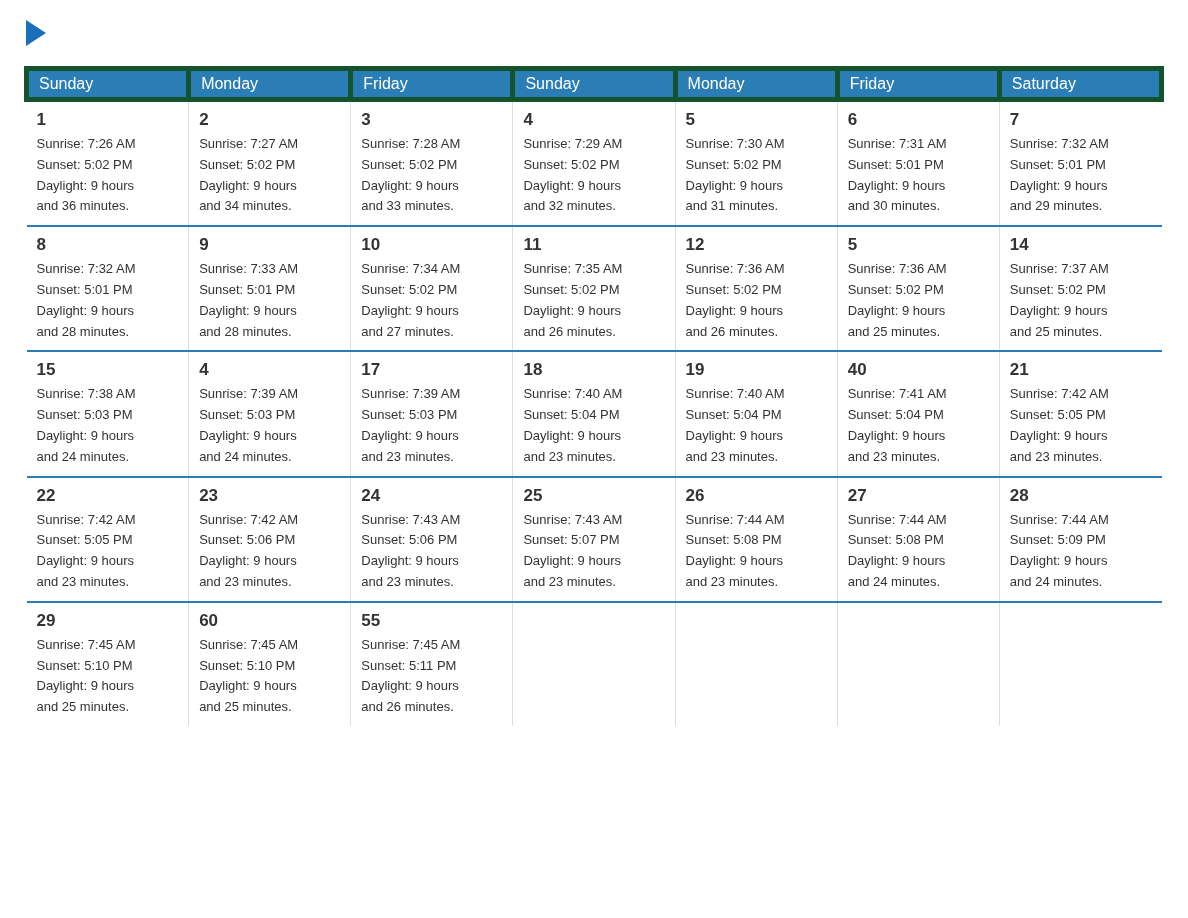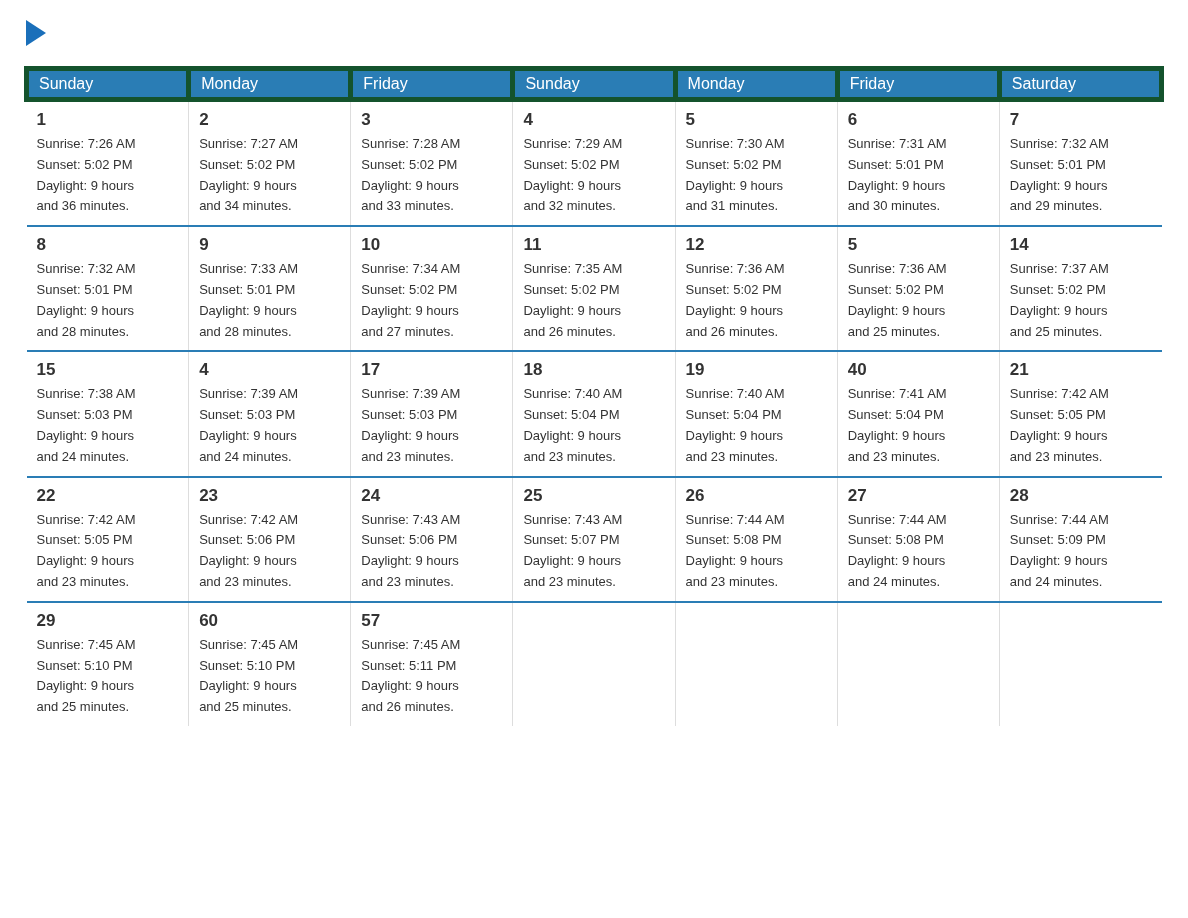--- a/index.html
+++ b/index.html
@@ -247,21 +247,21 @@
       <tr>
         <td>
           <span class="day-num">29</span>
           <div class="day-info">Sunrise: 7:45 AM<br>Sunset: 5:10 PM<br>Daylight: 9 hours<br>and 25 minutes.</div>
         </td>
         <td>
           <span class="day-num">60</span>
           <div class="day-info">Sunrise: 7:45 AM<br>Sunset: 5:10 PM<br>Daylight: 9 hours<br>and 25 minutes.</div>
         </td>
         <td>
-          <span class="day-num">57</span>
+          <span class="day-num">55</span>
           <div class="day-info">Sunrise: 7:45 AM<br>Sunset: 5:11 PM<br>Daylight: 9 hours<br>and 26 minutes.</div>
         </td>
         <td class="empty-cell"></td>
         <td class="empty-cell"></td>
         <td class="empty-cell"></td>
         <td class="empty-cell"></td>
       </tr>
     </tbody>
 </table>
 

